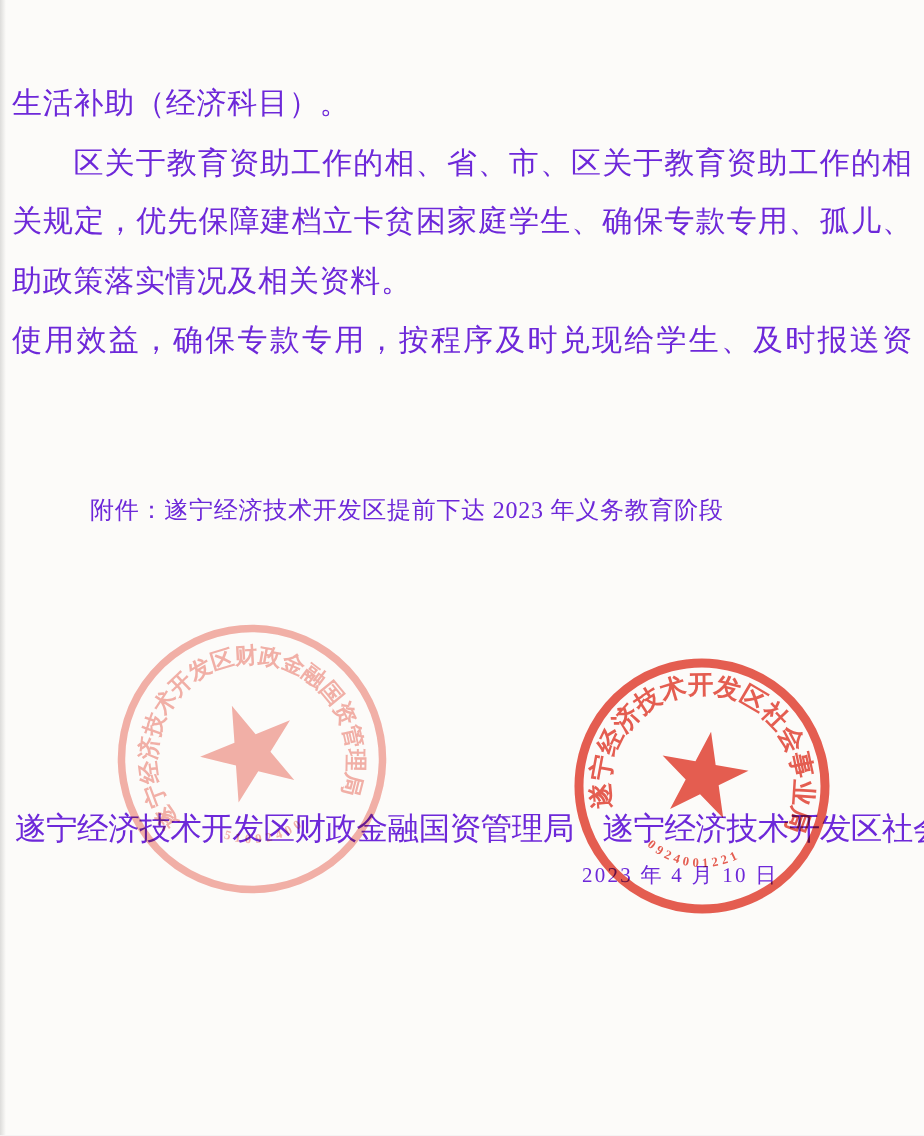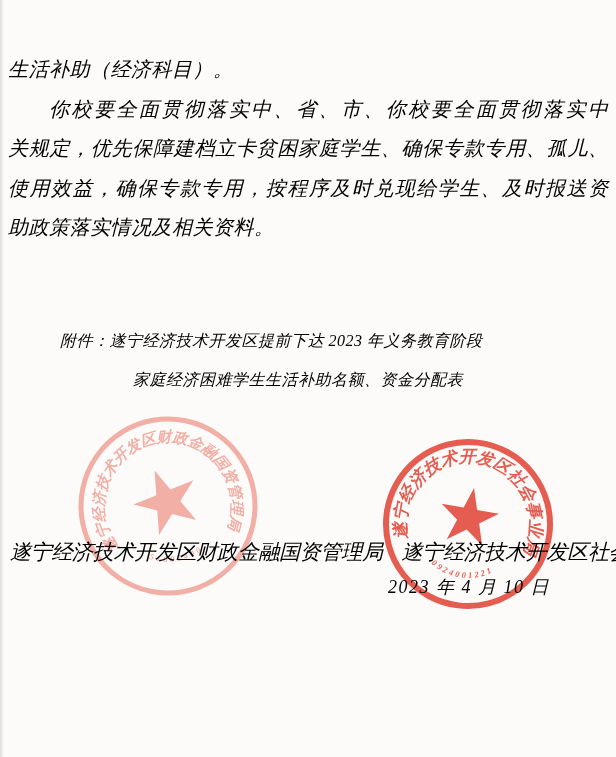--- a/index.html
+++ b/index.html
@@ -5,23 +5,22 @@
   html,body{margin:0;padding:0;}
   body{
     background:#e9e9e9;
     font-family:"Liberation Serif","DejaVu Serif",serif;
   }
   .page{
     position:relative;
     width:616px;height:757px;
     margin:0 auto;
     background:#fcfbf9;
-    color:#000000;
+    color:#6d28d9;
     overflow:hidden;
-    font-style:italic;
   }
   .edge-shadow{
     position:absolute;left:0;top:0;width:4px;height:100%;
     background:linear-gradient(to right, rgba(110,110,110,.22), rgba(110,110,110,0));
   }
   .doc-text{
     position:absolute;left:8px;right:8px;top:50px;
     font-size:20px;
   }
   .bline{
@@ -43,50 +42,49 @@
   .attach .a-line{line-height:39px;letter-spacing:.5px;white-space:nowrap;}
   .attach .a1{padding-left:52px;}
   .attach .a2{padding-left:125px;}
   .orgs{
     position:absolute;left:10px;top:538px;
     display:flex;gap:19px;
     font-size:21px;letter-spacing:-.3px;white-space:nowrap;
   }
   .date-line{
     position:absolute;left:388px;top:575px;
-    font-size:18px;letter-spacing:1.5px;white-space:nowrap;
+    font-size:14px;letter-spacing:1.5px;white-space:nowrap;
   }
   .seal{
     position:absolute;
     mix-blend-mode:multiply;
   }
   .seal-left{left:68px;top:406px;opacity:.52;}
   .seal-right{left:368px;top:424px;opacity:.82;}
   .seal text{
     font-family:"Liberation Serif","DejaVu Serif",serif;
     font-weight:bold;
   }
 </style>
 </head>
 <body>
 
 <div class="page">
   <div class="edge-shadow"></div>
 
   <div class="doc-text">
     <div class="bline">生活补助（经济科目）。</div>
-    <div class="bline justify indent">你校要全面贯彻落实中、省、市、你校要全面贯彻落实中</div>
+    <div class="bline justify indent">区关于教育资助工作的相、省、市、区关于教育资助工作的相</div>
     <div class="bline justify">关规定，优先保障建档立卡贫困家庭学生、确保专款专用、孤儿、</div>
+    <div class="bline">助政策落实情况及相关资料。</div>
     <div class="bline justify">使用效益，确保专款专用，按程序及时兑现给学生、及时报送资</div>
-    <div class="bline">助政策落实情况及相关资料。</div>
   </div>
 
   <div class="attach">
     <div class="a-line a1">附件：遂宁经济技术开发区提前下达 2023 年义务教育阶段</div>
-    <div class="a-line a2">家庭经济困难学生生活补助名额、资金分配表</div>
   </div>
 
   <div class="orgs">
     <span>遂宁经济技术开发区财政金融国资管理局</span>
     <span>遂宁经济技术开发区社会事业局</span>
   </div>
 
   <div class="date-line">2023 年 4 月 10 日</div>
 
   <svg class="seal seal-left" width="200" height="200" viewBox="-100 -100 200 200">

